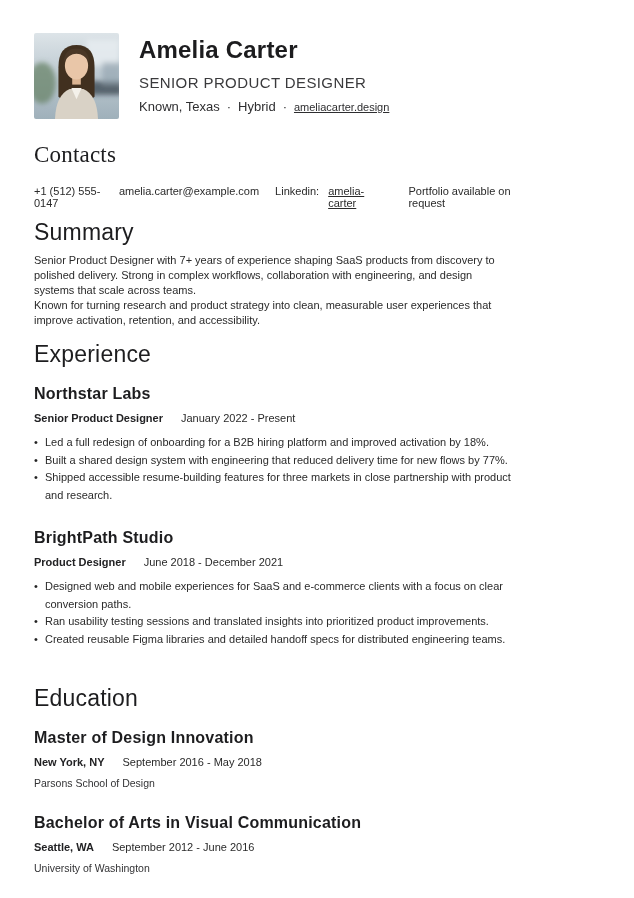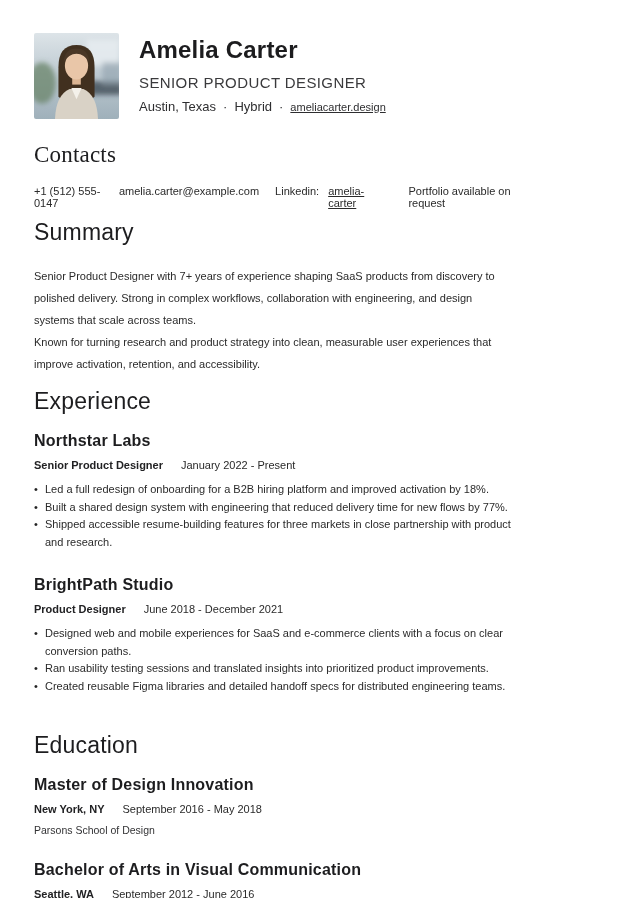--- a/index.html
+++ b/index.html
@@ -67,21 +67,21 @@
     font-size: 11px;
     color: #2a2a2a;
     display: flex;
     align-items: baseline;
   }
   .contact-row .phone { margin-right: 18px; }
   .contact-row .email { margin-right: 16px; }
   .contact-row .linkedin-label { margin-right: 9px; }
   .contact-row .linkedin-link { margin-right: 33px; text-decoration: underline; cursor: pointer; }
   .sec-summary h2 { margin-top: 10px; }
-  .summary-text { margin-top: 19px; font-size: 11px; line-height: 22px; color: #2a2a2a; }
+  .summary-text { margin-top: 7px; font-size: 11px; line-height: 15px; color: #2a2a2a; }
   .sec-experience h2 { margin-top: 13px; }
   h3.item-heading {
     font-size: 16px;
     font-weight: 600;
     color: #1d1d1f;
     letter-spacing: 0.2px;
   }
   .job:first-of-type h3 { margin-top: 17px; }
   .job + .job h3 { margin-top: 25px; }
   .meta-row {
@@ -147,21 +147,21 @@
           <path d="M35 34 Q36 18 50 18 Q64 18 65 34 Q59 24 50 24 Q41 24 35 34 Z" fill="#4a3726"></path>
           <path d="M25 100 Q26 72 42 65 L58 65 Q74 72 75 100 Z" fill="#d9d2c6"></path>
           <path d="M44 64 L50 77 L56 64 Z" fill="#f4f1ea"></path>
         </g>
       </svg>
     </div>
     <div class="header-text">
       <div class="name">Amelia Carter</div>
       <div class="job-title">SENIOR PRODUCT DESIGNER</div>
       <div class="loc-line">
-        <span>Austin, Texas</span>
+        <span>Known, Texas</span>
         <span class="dot-sep">·</span>
         <span>Hybrid</span>
         <span class="dot-sep">·</span>
         <span class="website">ameliacarter.design</span>
       </div>
     </div>
   </div>
 
   <div class="sec-contacts">
     <h2 class="section-heading">Contacts</h2>

